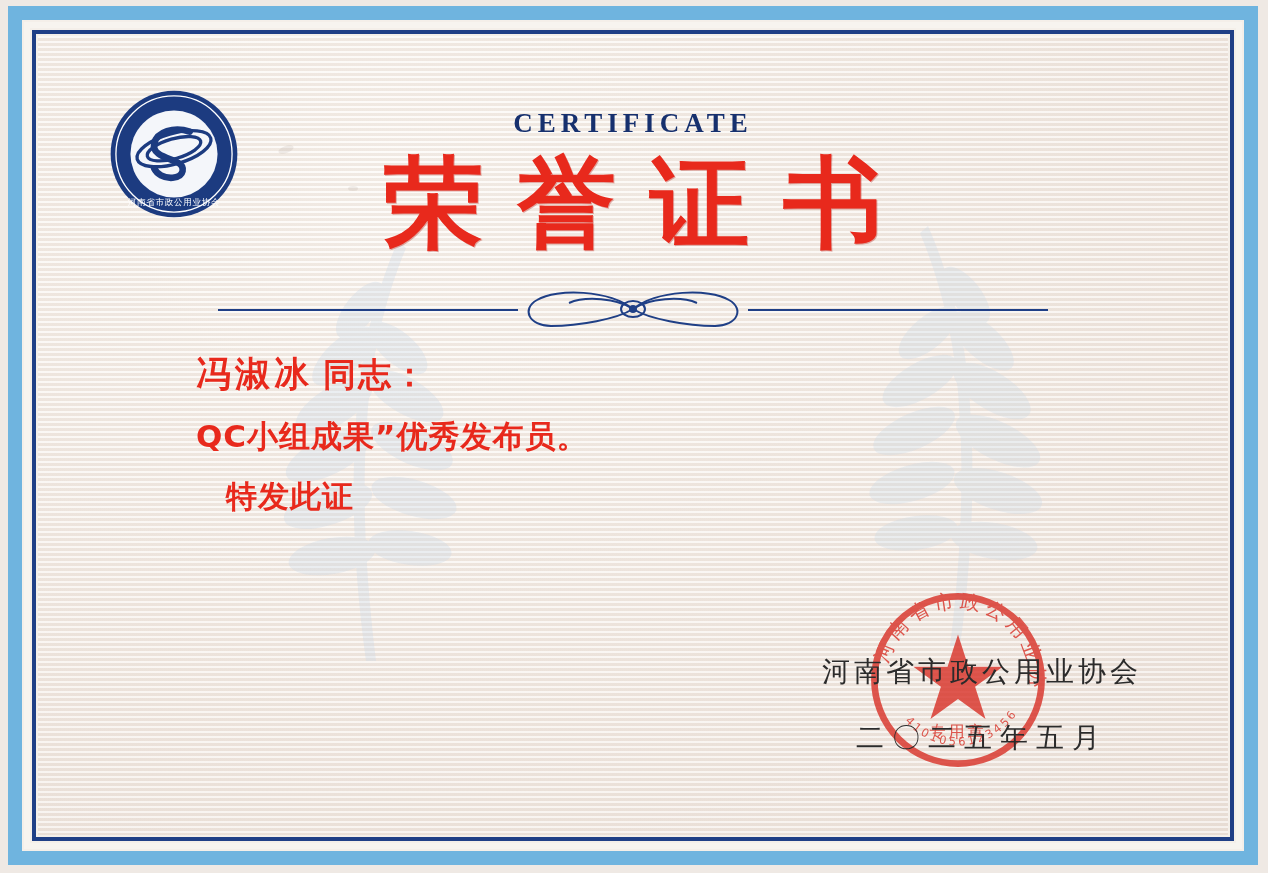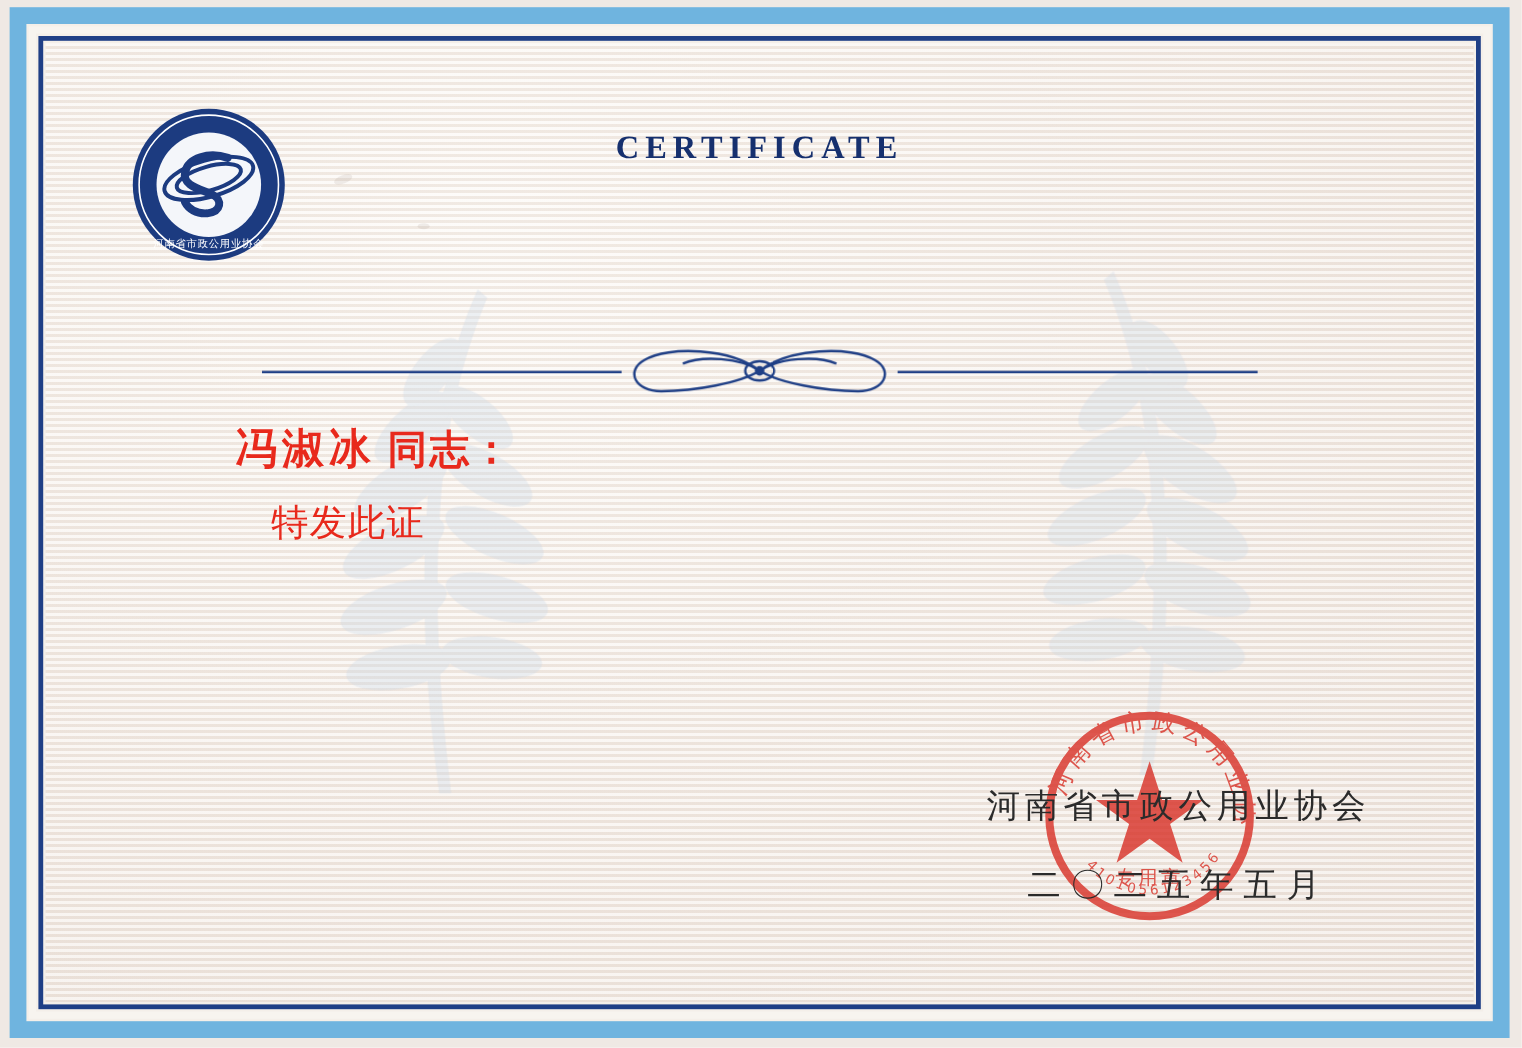--- a/index.html
+++ b/index.html
@@ -172,21 +172,21 @@
   }
   .para {
     font-size: 31px;
     font-weight: bold;
     line-height: 1.62;
     letter-spacing: 1px;
     text-indent: 30px;
   }
   .para2 {
     font-size: 31px;
-    font-weight: normal;
+    font-weight: bold;
     line-height: 1.62;
     letter-spacing: 1px;
     text-indent: 30px;
     margin-top: 10px;
   }
 
   
   .sign-block {
     position: absolute;
     right: 86px;
@@ -290,40 +290,42 @@
       <g fill="none" stroke="#1c3b80" stroke-width="5">
         <ellipse cx="100" cy="92" rx="58" ry="23" transform="rotate(-16 100 92)"></ellipse>
         <ellipse cx="100" cy="92" rx="42" ry="15" transform="rotate(-16 100 92)"></ellipse>
       </g>
       <path d="M124 66 C100 58 74 66 70 84 C66 102 92 106 104 112 C118 119 116 134 98 136 C84 137 74 130 70 122" fill="none" stroke="#1c3b80" stroke-width="10" stroke-linecap="round"></path>
       <path d="M165 130 A72 72 0 0 1 35 130" fill="none" stroke="#ffffff" stroke-width="0"></path>
       <text x="100" y="178" font-family="'DejaVu Sans', sans-serif" font-size="13" fill="#ffffff" text-anchor="middle" letter-spacing="1">河南省市政公用业协会</text>
     </svg>
 
     <div class="eng-title">CERTIFICATE</div>
+    <div class="cn-title">荣誉证书</div>
 
     <div class="divider">
       <div class="rule left"></div>
       <div class="rule right"></div>
       <svg class="orn" width="240" height="46" viewBox="0 0 240 46">
         <g fill="none" stroke="#1f3f86" stroke-width="2">
           <path d="M120 23 C96 4 44 2 24 14 C8 23 16 40 38 40 C66 40 104 33 120 23 Z"></path>
           <path d="M120 23 C144 4 196 2 216 14 C232 23 224 40 202 40 C174 40 136 33 120 23 Z"></path>
           <path d="M120 23 C104 12 72 10 56 17"></path>
           <path d="M120 23 C136 12 168 10 184 17"></path>
           <ellipse cx="120" cy="23" rx="12" ry="8"></ellipse>
         </g>
         <circle cx="120" cy="23" r="4" fill="#1f3f86"></circle>
       </svg>
     </div>
 
     <div class="body-block">
       <div class="recipient-line">
         <span class="recipient-name">冯淑冰</span><span>同志：</span>
       </div>
+      <div class="para" style="text-indent:0;">QC小组成果”优秀发布员。</div>
       <div class="para2">特发此证</div>
     </div>
 
     <svg class="seal" viewBox="0 0 200 200">
       <defs>
         <path id="sealArcTop" d="M100,100 m-76,0 a76,76 0 1,1 152,0" fill="none"></path>
         <path id="sealArcBottom" d="M28,112 a74,74 0 0,0 144,0" fill="none"></path>
       </defs>
       <circle cx="100" cy="100" r="88" fill="none" stroke="#d8342a" stroke-width="7"></circle>
       <text font-family="'DejaVu Sans', sans-serif" font-size="21" fill="#d8342a" letter-spacing="5">

